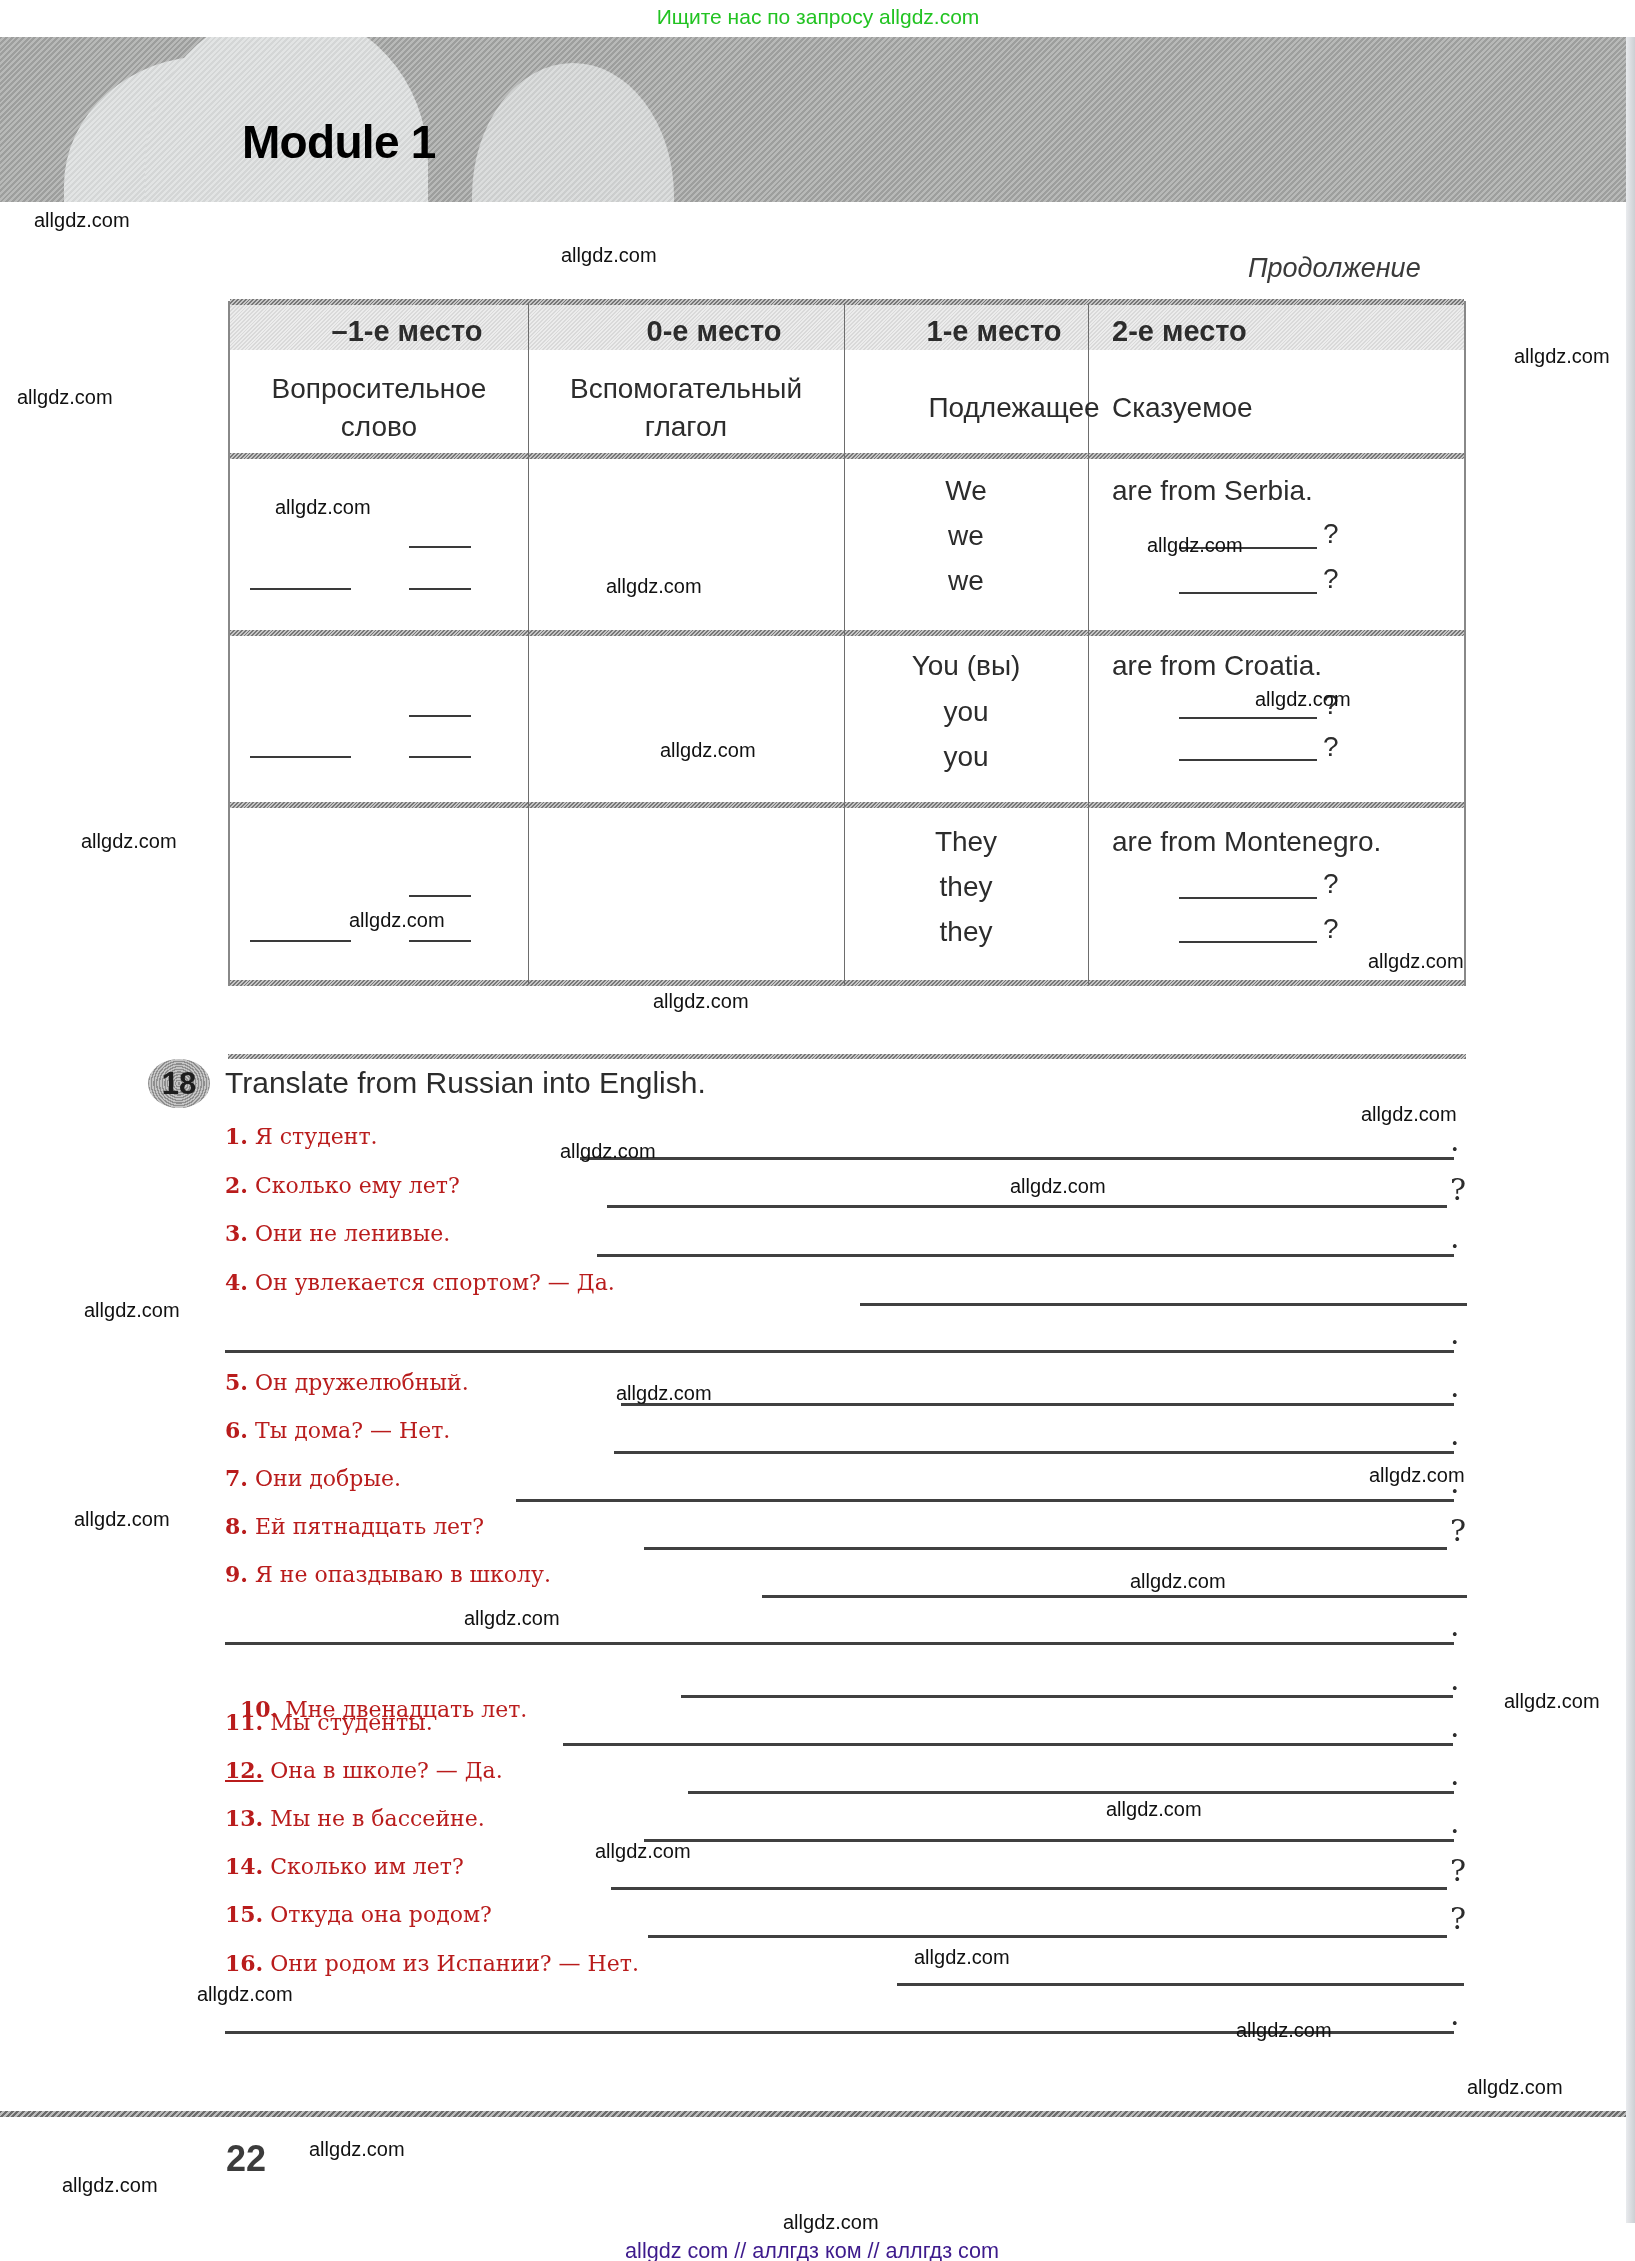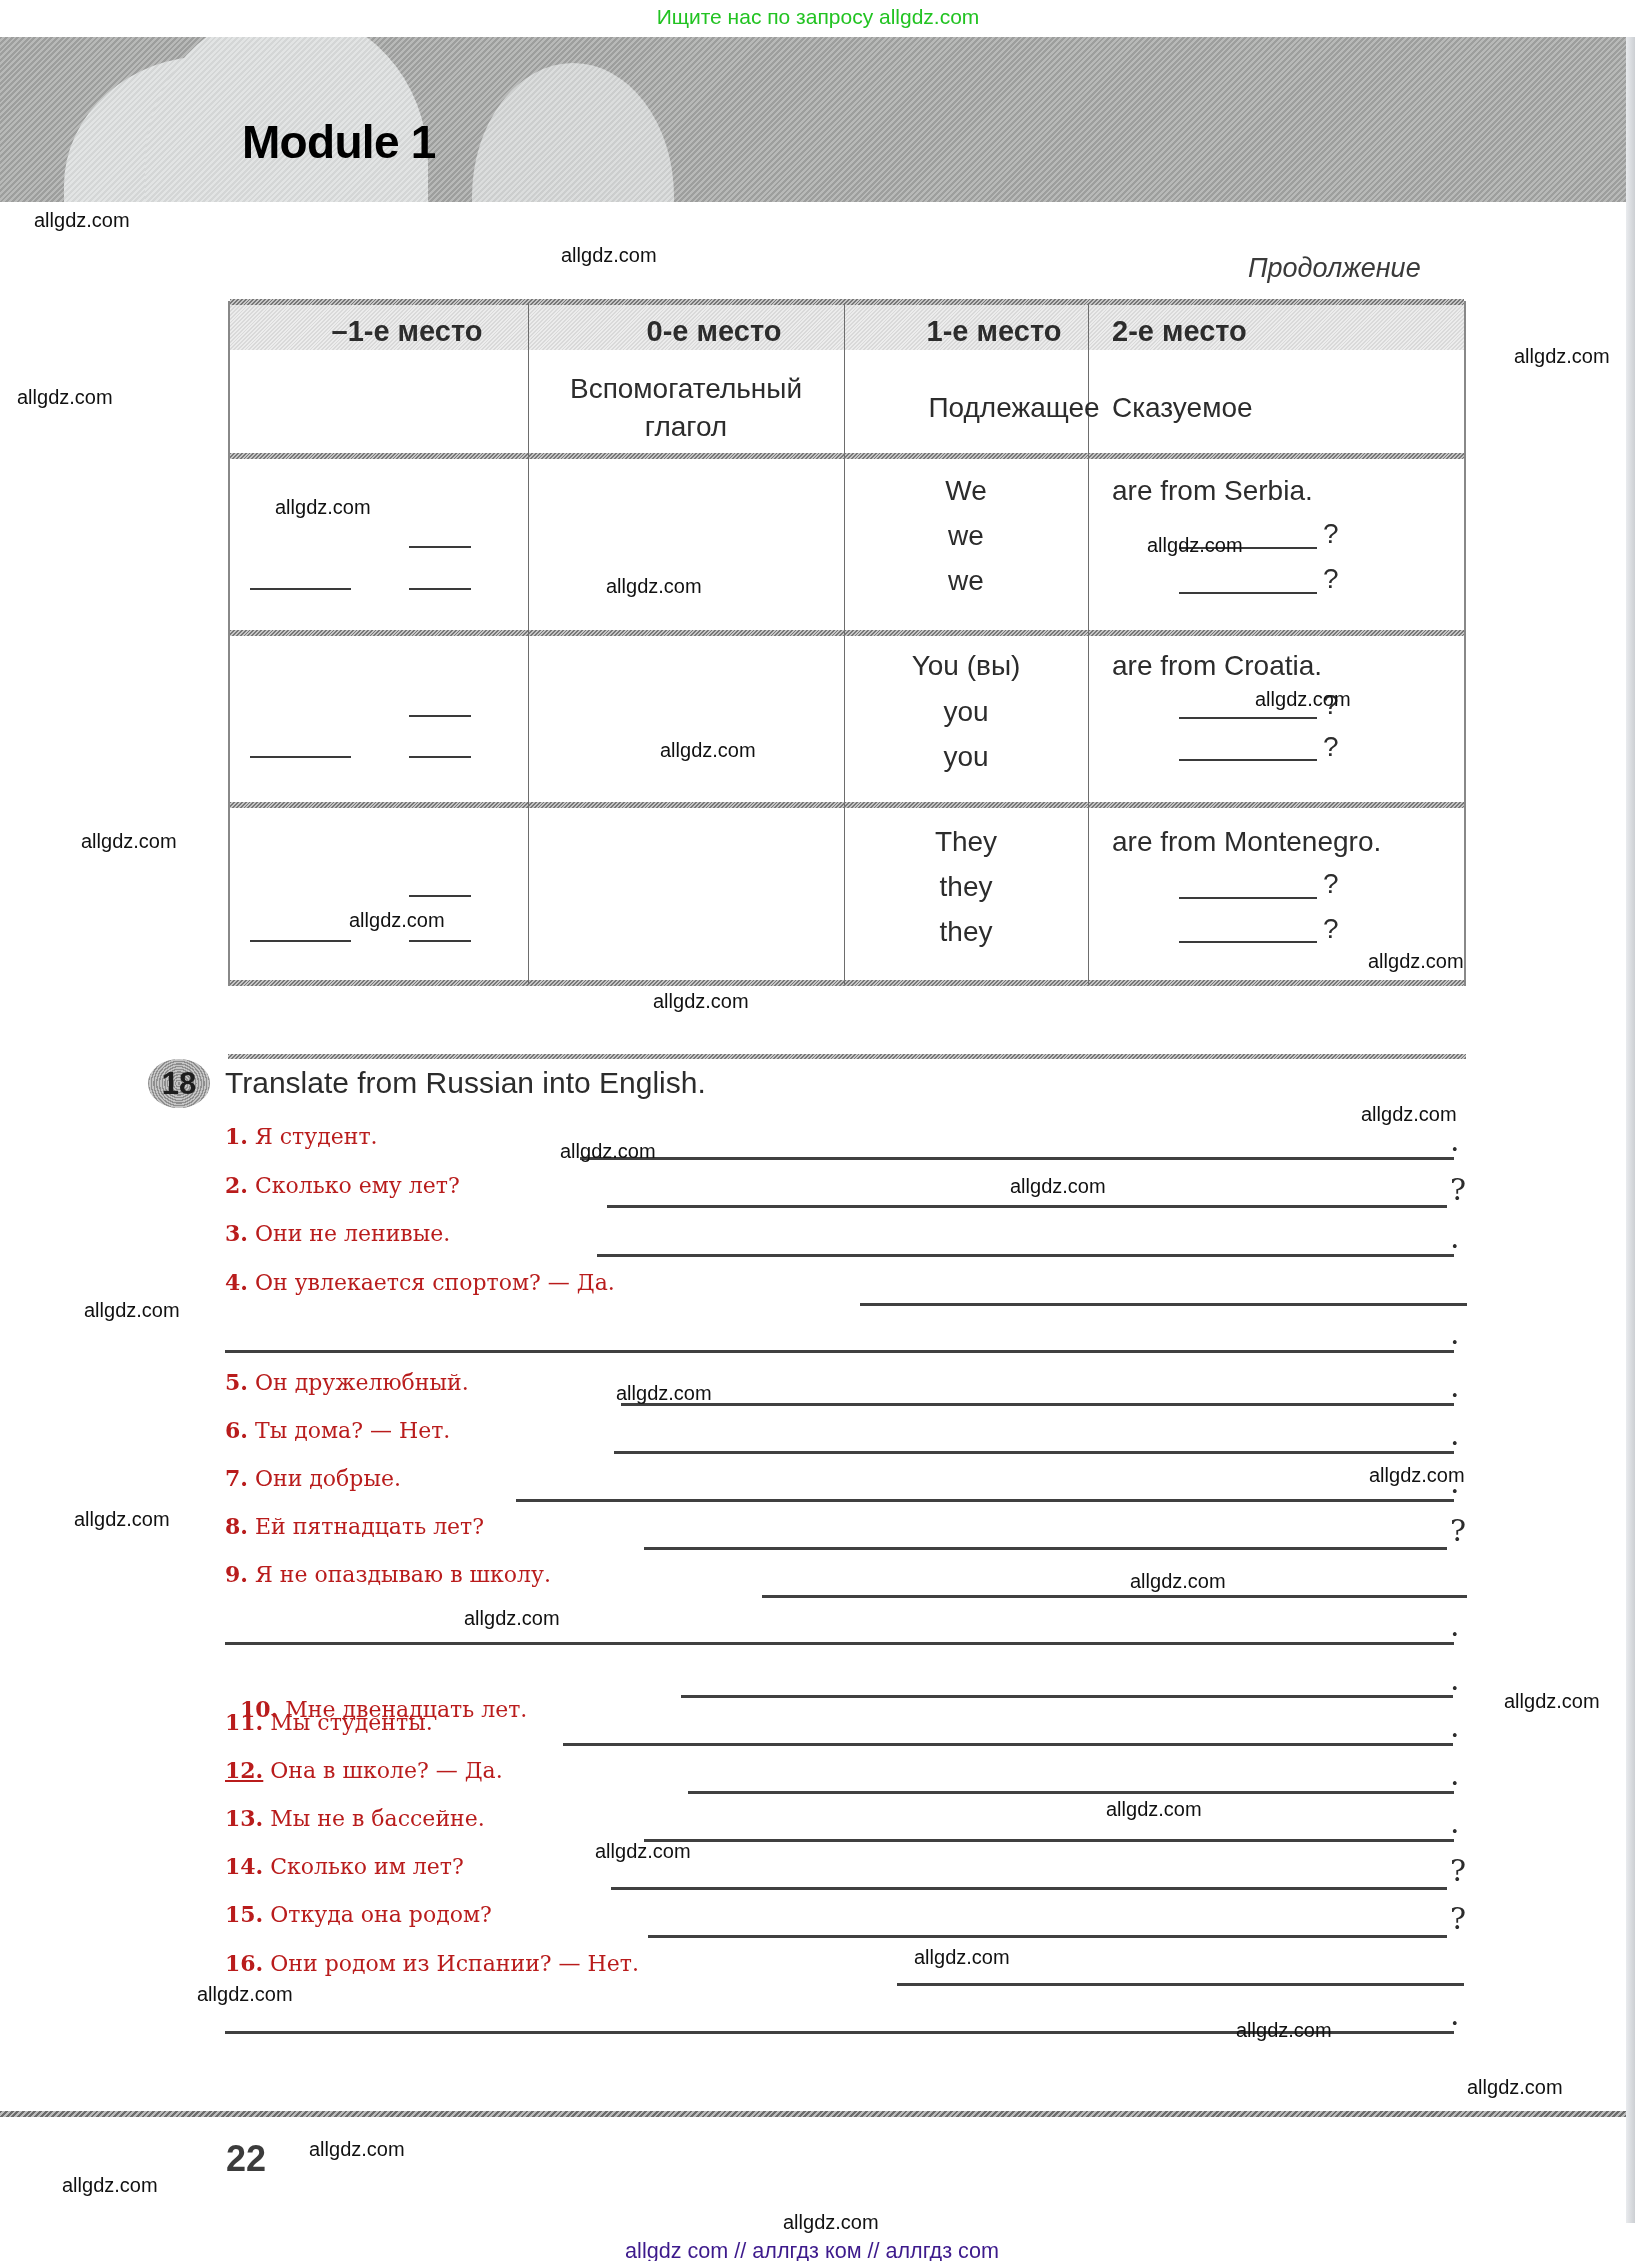--- a/index.html
+++ b/index.html
@@ -61,20 +61,21 @@
   <div class="hatch" style="top:677px;"></div>
   <div class="vline" style="left:298px;"></div>
   <div class="vline" style="left:614px;"></div>
   <div class="vline" style="left:858px;"></div>
 
   <div class="cell cell-head" style="left:0;top:9.4px;width:298px;">–1-е место</div>
   <div class="cell cell-head" style="left:298px;top:9.4px;width:316px;">0-е место</div>
   <div class="cell cell-head" style="left:614px;top:9.4px;width:244px;">1-е место</div>
   <div class="cell cell-head" style="left:858px;top:9.4px;width:297px;text-align:left;padding-left:24px;">2-е место</div>
 
+  <div class="cell" style="left:0;top:67px;width:298px;">Вопросительное слово</div>
   <div class="cell" style="left:298px;top:67px;width:316px;">Вспомогательный глагол</div>
   <div class="cell" style="left:614px;top:86px;width:244px;margin-left:48px;">Подлежащее</div>
   <div class="cell" style="left:858px;top:86px;width:297px;text-align:left;padding-left:24px;">Сказуемое</div>
 
   <div class="pron" style="left:614px;top:172px;">We</div>
   <div class="pron" style="left:614px;top:217px;">we</div>
   <div class="pron" style="left:614px;top:262px;">we</div>
   <div class="pred" style="left:882px;top:172px;">are from Serbia.</div>
   <div class="blank" style="left:179px;top:243px;width:62px;"></div>
   <div class="blank" style="left:179px;top:285px;width:62px;"></div>

